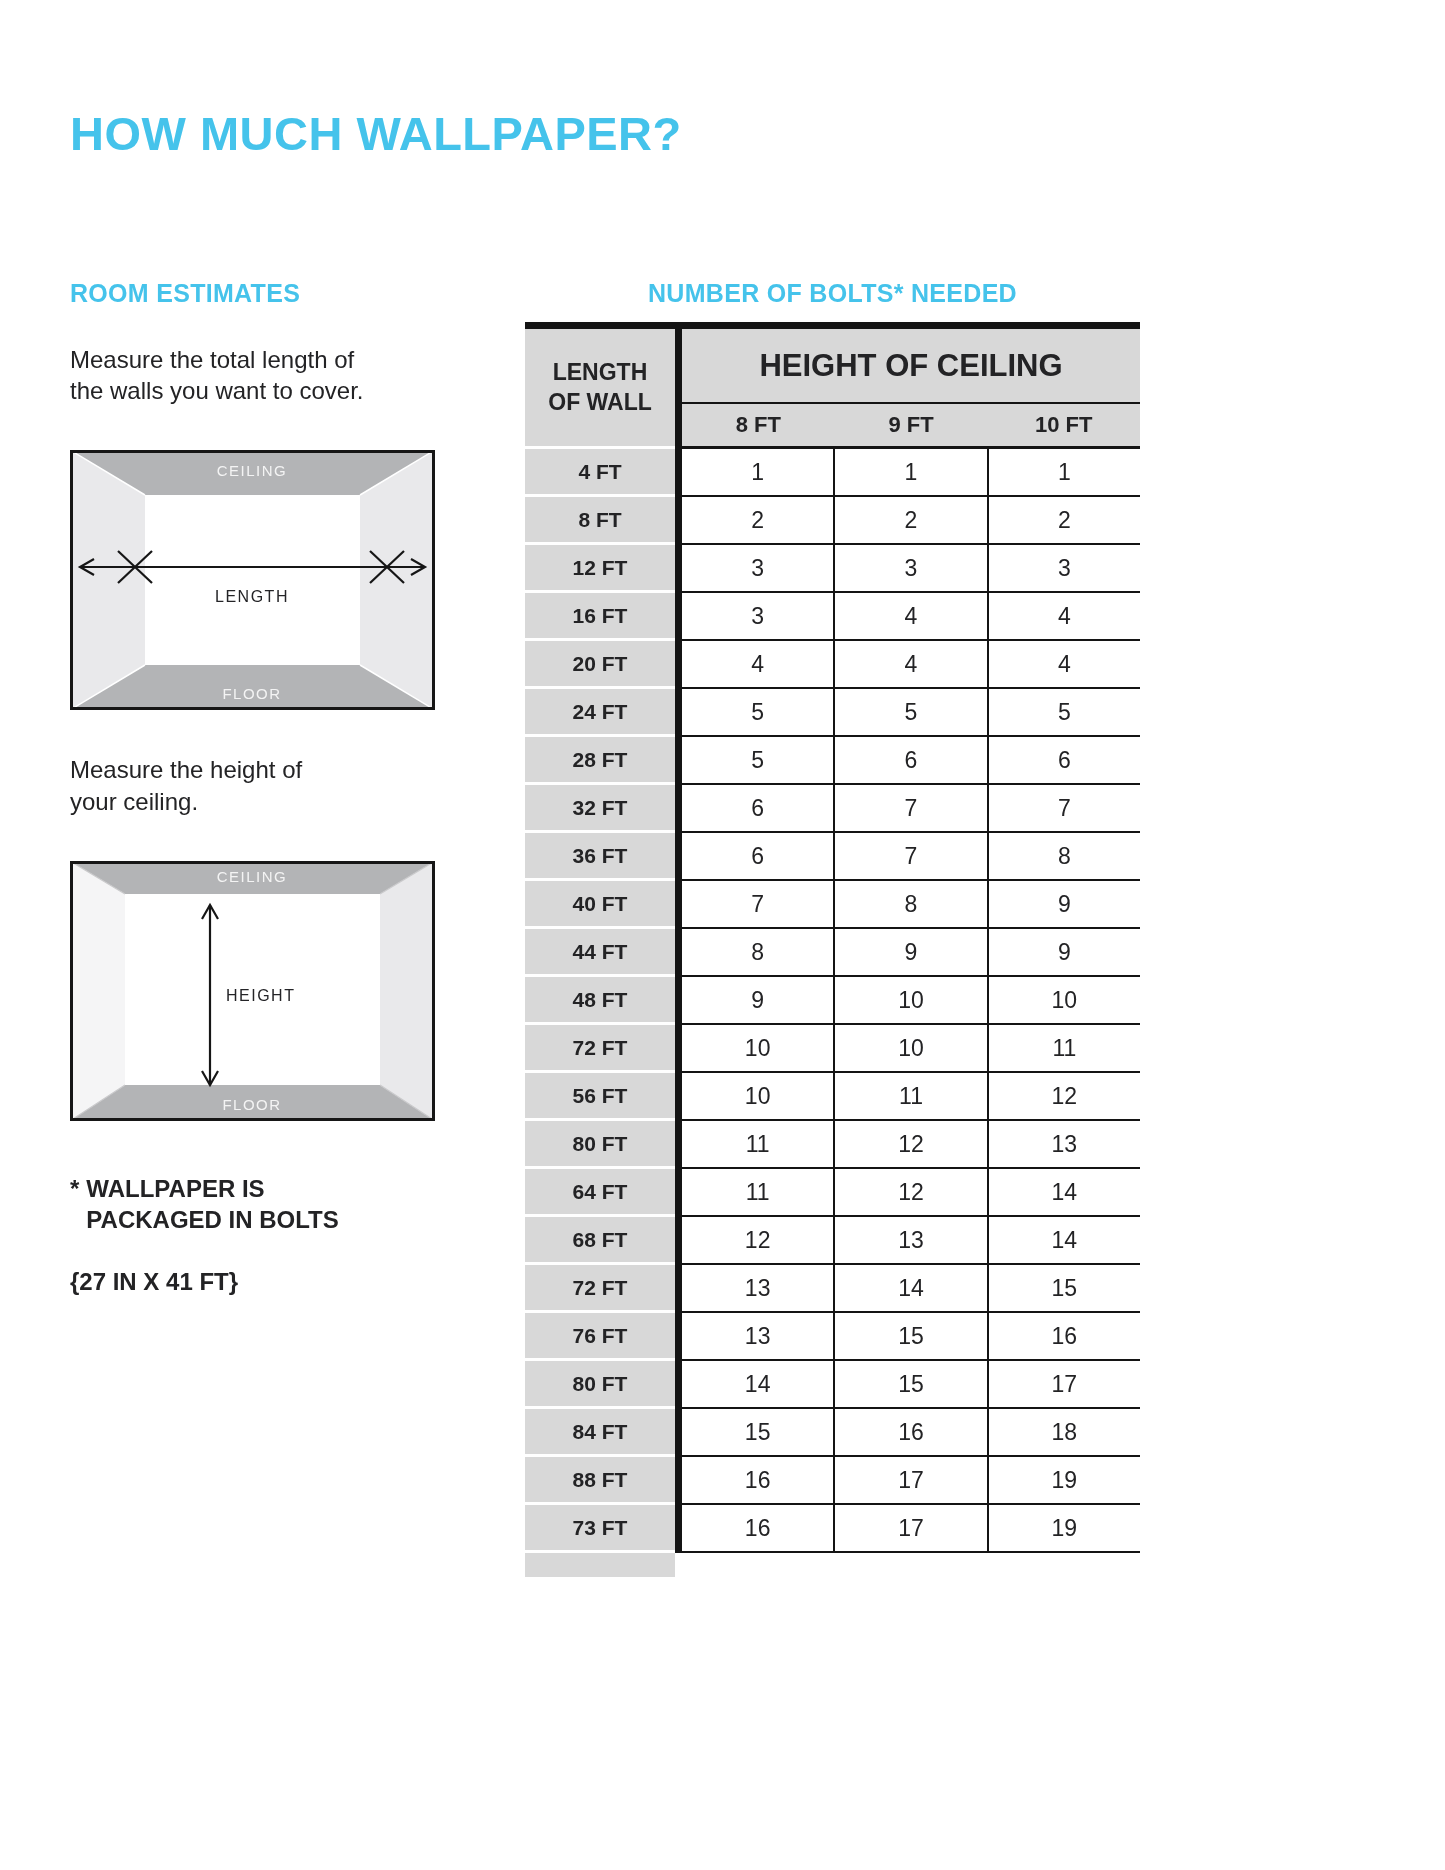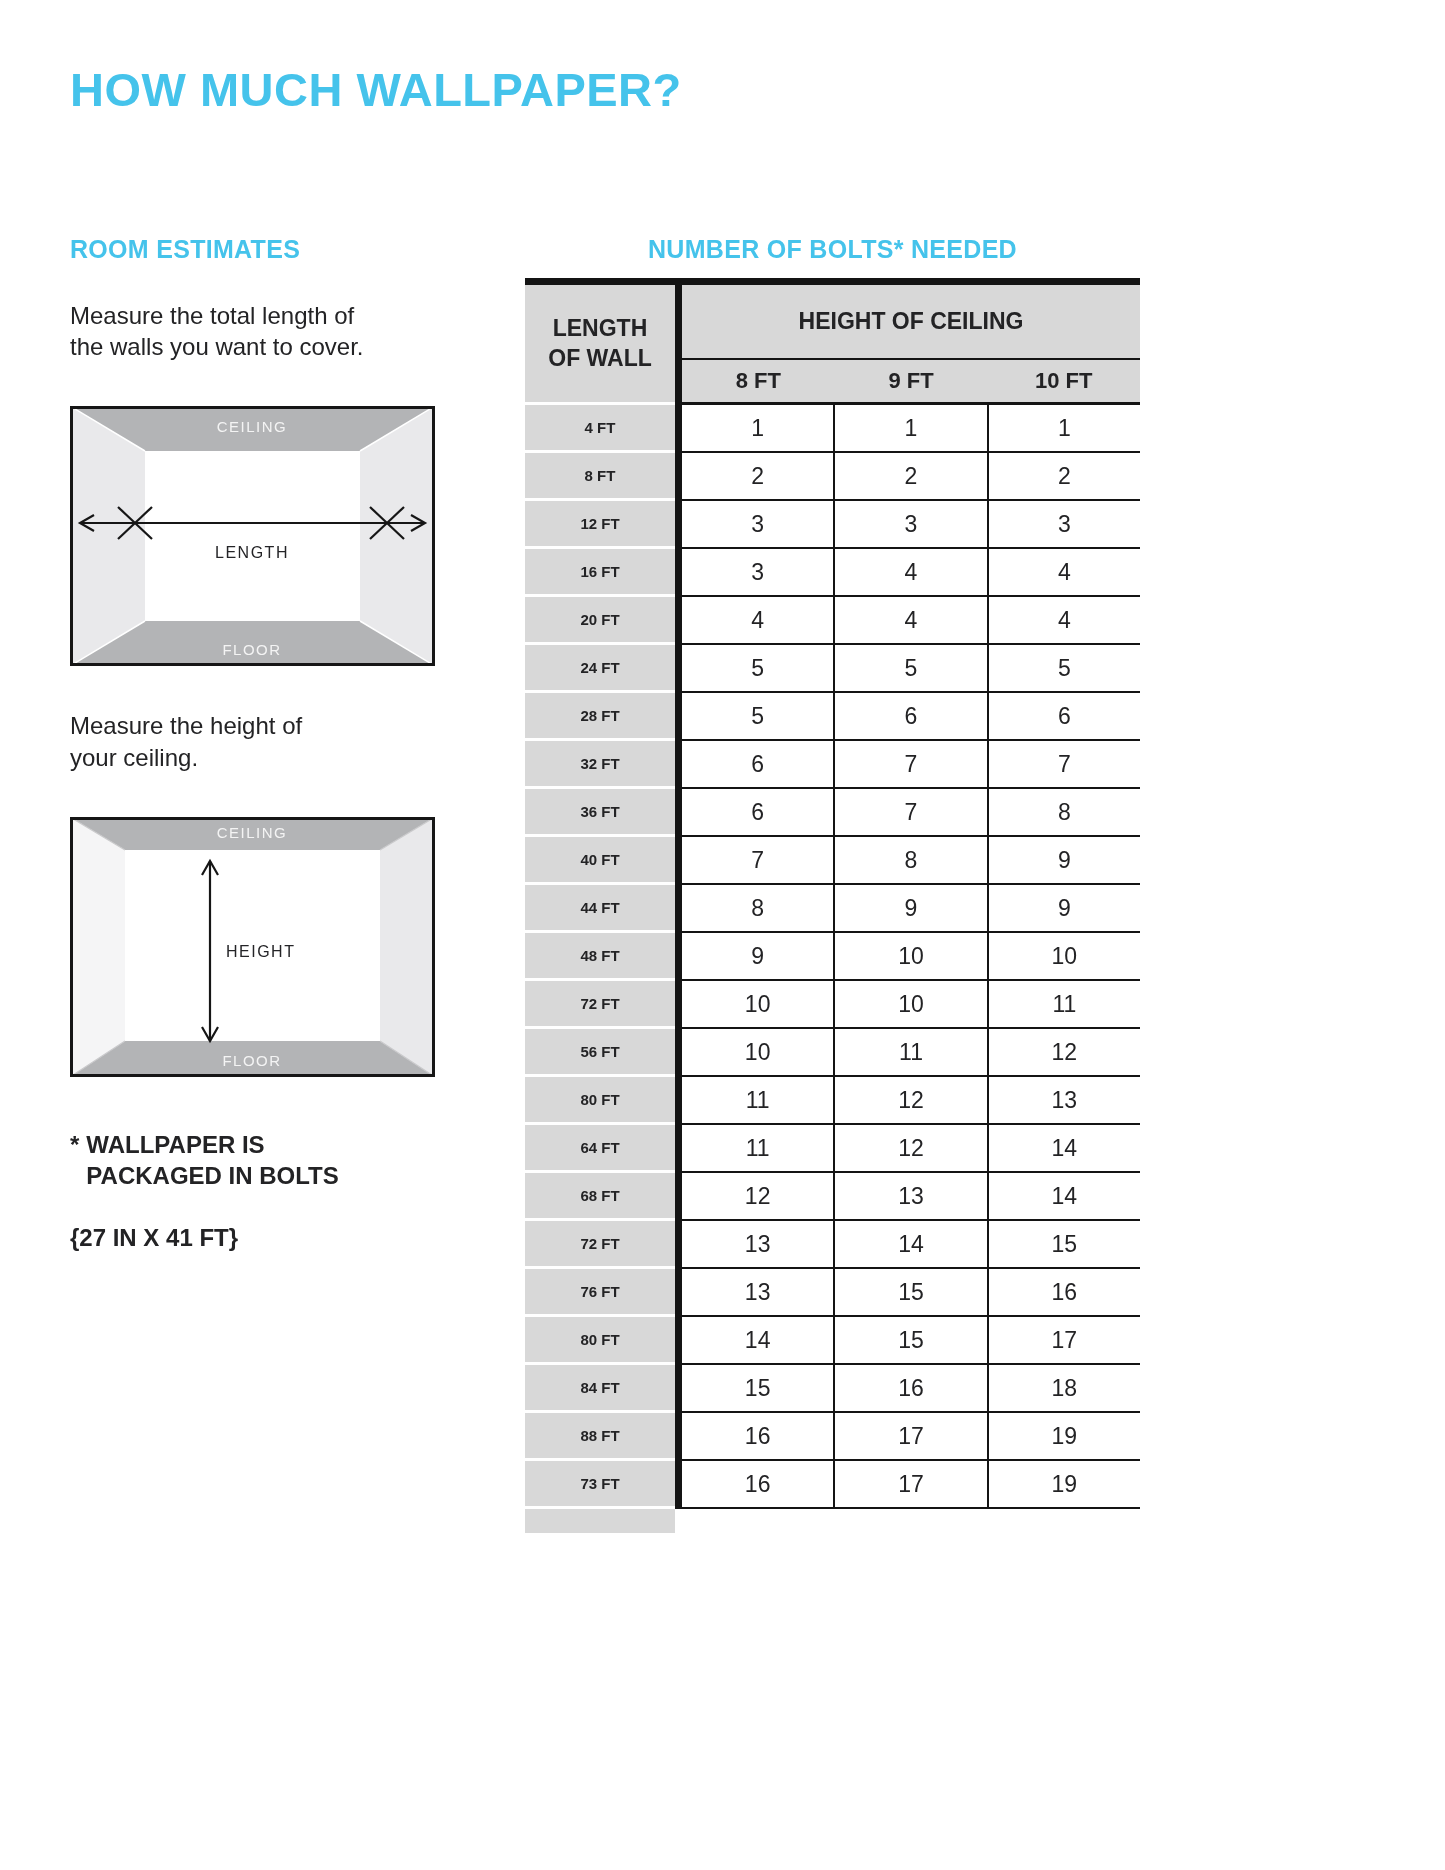--- a/index.html
+++ b/index.html
@@ -2,21 +2,21 @@
 <html style="--accent: #45c3eb; --ink: #232325; --cell-gray: #d8d8d8;"><head>
 <meta charset="utf-8">
 <style>
   * { box-sizing: border-box; }
   html, body { margin: 0; padding: 0; background: #ffffff; }
   body {
     width: 1445px; min-height: 1870px;
     font-family: "Liberation Sans", sans-serif;
     color: var(--ink, #232325);
   }
-  .page { padding: 62px 0 60px 70px; width: 1140px; }
+  .page { padding: 62px 0 60px 70px; width: 1140px; margin-top: 44px; }
   .title {
     color: var(--accent, #45c3eb);
     font-size: 47px; font-weight: bold; letter-spacing: 0.5px;
     margin: 0 0 118px 0;
   }
   .columns { display: flex; align-items: flex-start; }
   .left-col { width: 365px; margin-right: 90px; flex: none; }
   .right-col { width: 615px; flex: none; }
   .section-heading {
     color: var(--accent, #45c3eb);
@@ -48,33 +48,33 @@
     border-bottom: 3px solid #ffffff;
     display: flex; align-items: center; justify-content: center;
     text-align: center; font-weight: bold; font-size: 23px; line-height: 1.3;
     white-space: pre-line;
   }
   .t-right-header { flex: 1; display: flex; flex-direction: column; }
   .t-ceiling-header {
     height: 75px; background: var(--cell-gray, #d8d8d8);
     border-bottom: 2px solid #141414;
     display: flex; align-items: center; justify-content: center;
-    font-weight: bold; font-size: 23px;
+    font-weight: bold; font-size: 31px;
   }
   .t-cols {
     height: 45px; background: var(--cell-gray, #d8d8d8);
     border-bottom: 3px solid #141414; display: flex;
   }
   .t-col-h { flex: 1; display: flex; align-items: center; justify-content: center; font-weight: bold; font-size: 22px; }
   .tlabel {
     width: 150px; height: 48px; flex: none;
     background: var(--cell-gray, #d8d8d8);
     border-bottom: 3px solid #ffffff;
     display: flex; align-items: center; justify-content: center;
-    font-weight: bold; font-size: 15px;
+    font-weight: bold; font-size: 21px;
   }
   .tcell {
     flex: 1; height: 48px;
     border-bottom: 2px solid #141414; border-right: 2px solid #141414;
     display: flex; align-items: center; justify-content: center;
     font-size: 23px;
   }
   .tcell.last { border-right: none; }
   .t-tail { width: 150px; height: 24px; background: var(--cell-gray, #d8d8d8); }
 </style>

